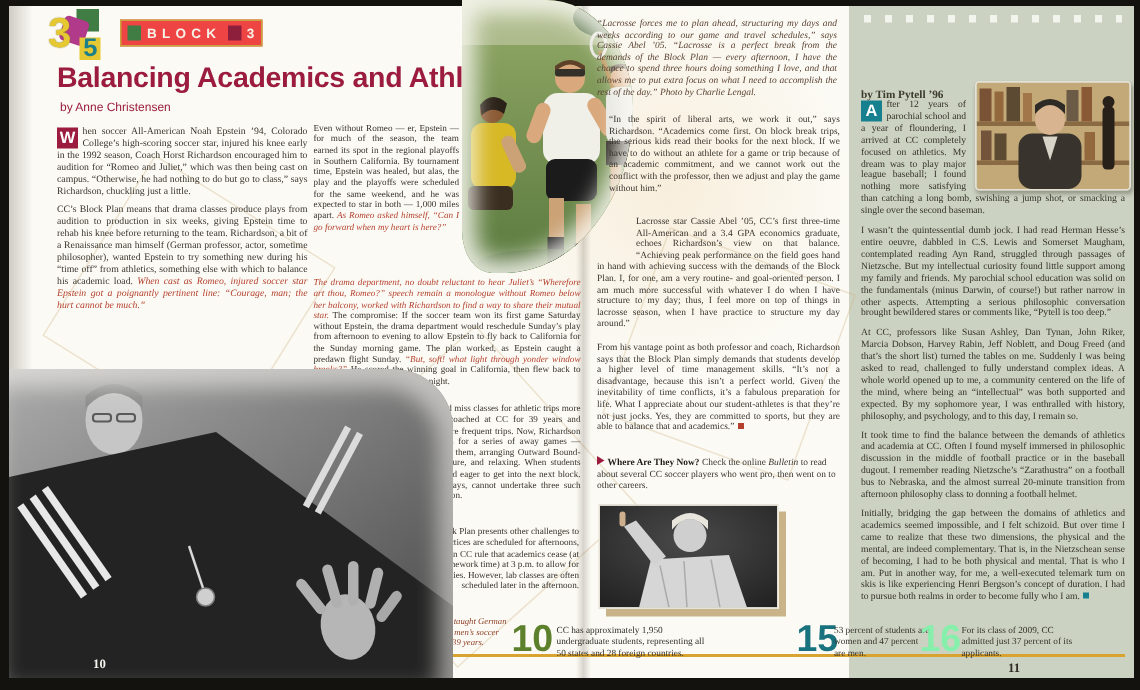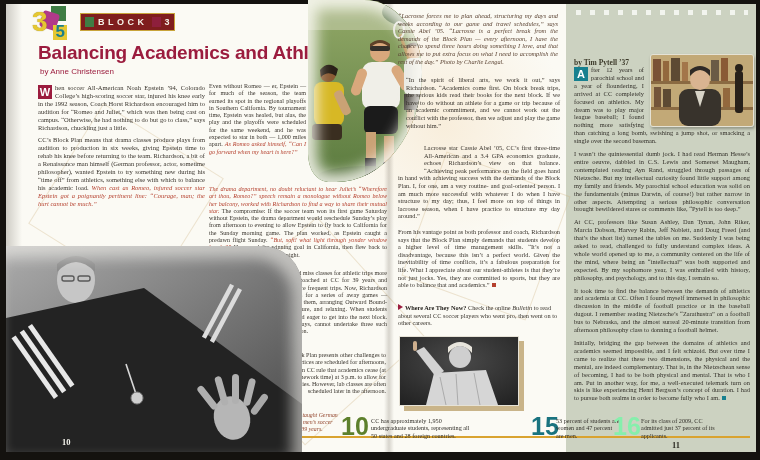--- a/index.html
+++ b/index.html
@@ -26,21 +26,21 @@
   
   .logo35{position:absolute;left:32px;top:6px;width:36px;height:34px;}
   .logo-green{position:absolute;right:2px;top:0;width:15px;height:15px;background:#3f7d44;}
   .logo-magenta{position:absolute;left:9px;top:6px;width:17px;height:17px;background:#b13a8a;
                 transform:rotate(18deg);border-radius:3px;}
   .logo-yellowsq{position:absolute;right:1px;bottom:0;width:14px;height:15px;background:#e6c832;}
   .logo-3{position:absolute;left:0;top:1px;color:#e6c832;font:bold 28px/30px "Liberation Sans",sans-serif;
           text-shadow:0 0 1px #8a7a20;}
   .logo-5{position:absolute;right:3px;bottom:0;color:#1b7f8c;font:bold 17px/16px "Liberation Sans",sans-serif;}
   .badge{position:absolute;left:80px;top:13px;height:16px;display:flex;align-items:center;
-         background:#7f1d1d;border:1px solid #c9a43a;padding:0 4px;}
+         background:#ef4444;border:1px solid #c9a43a;padding:0 4px;}
   .badge .tile-green{width:9px;height:10px;background:#3f7d44;margin-right:4px;}
   .badge .tile-red{width:9px;height:10px;background:#8e1f3c;margin:0 4px;}
   .badge .word{color:#f5f2e8;font:bold 9px/14px "Liberation Sans",sans-serif;letter-spacing:3.5px;}
   .badge .num{color:#f5f2e8;font:bold 9px/14px "Liberation Sans",sans-serif;}
   
   .tx{position:absolute;color:#38332c;text-align:justify;}
   .c1{left:38px;top:84px;width:167px;font-size:6.5px;line-height:7.9px;}
   .c1 p{margin:0 0 5px 0;}
   .c2p1{left:209px;top:83px;width:97px;font-size:6.1px;line-height:7.3px;}
   .c2p2{left:209px;top:186px;width:178px;font-size:6.1px;line-height:7.3px;}
@@ -266,21 +266,21 @@
       <line x1="56" y1="37" x2="58" y2="68" stroke="#ababab" stroke-width="1"></line>
       <line x1="74" y1="36" x2="80" y2="68" stroke="#ababab" stroke-width="1"></line>
       <polygon points="36,40 16,14 24,10 44,34" fill="#d2d2d2"></polygon>
       <rect x="13" y="4" width="4" height="10" rx="2" fill="#cdae8d"></rect>
       <circle cx="60" cy="20" r="11" fill="#cfcfcf"></circle>
       <path d="M48 16 Q60 2 72 16 L72 10 Q60 0 48 10 Z" fill="#e8e5dc"></path>
     </svg>
   </div>
 
   <div class="film"></div>
-  <div class="byline-right">by Tim Pytell ’37</div>
+  <div class="byline-right">by Tim Pytell ’96</div>
 
   <div class="photo pytell">
     <svg width="102" height="71" viewBox="0 0 102 71">
       <rect width="102" height="71" fill="#c2a977"></rect>
       <rect x="2" y="4" width="8" height="22" fill="#7a5236"></rect>
         <rect x="12" y="6" width="6" height="20" fill="#93683d"></rect>
       <rect x="20" y="3" width="9" height="23" fill="#5d4a33"></rect>
         <rect x="31" y="7" width="6" height="19" fill="#a3764a"></rect>
       <rect x="60" y="5" width="8" height="21" fill="#6b5a45"></rect>
         <rect x="70" y="3" width="7" height="23" fill="#8a5a36"></rect>

